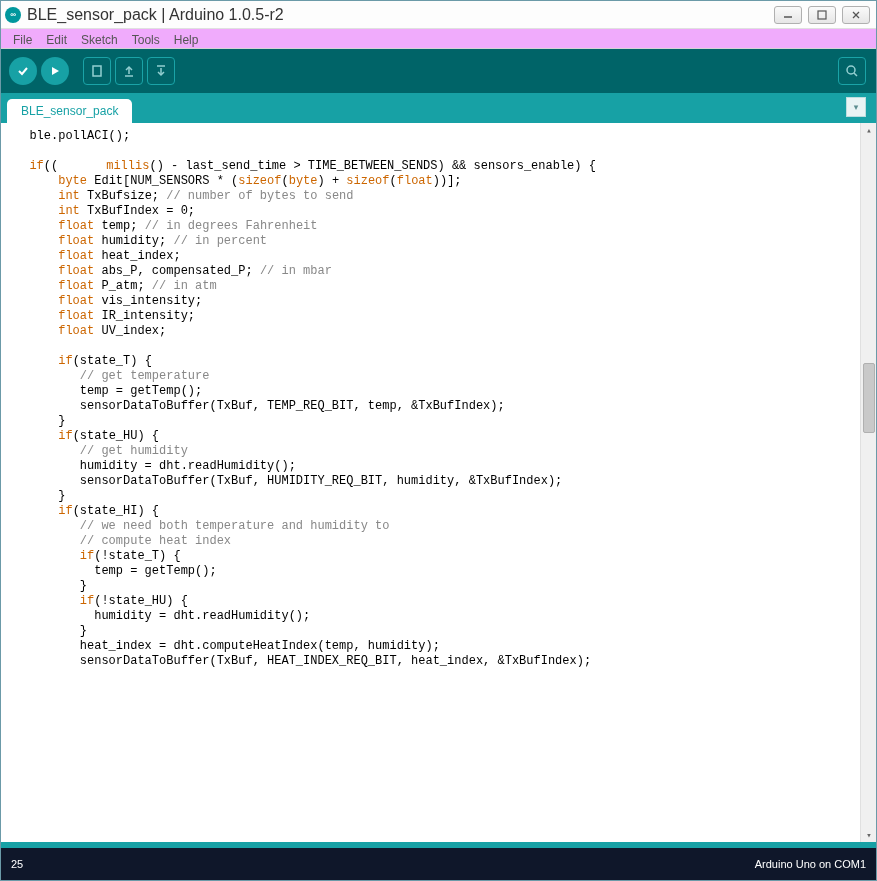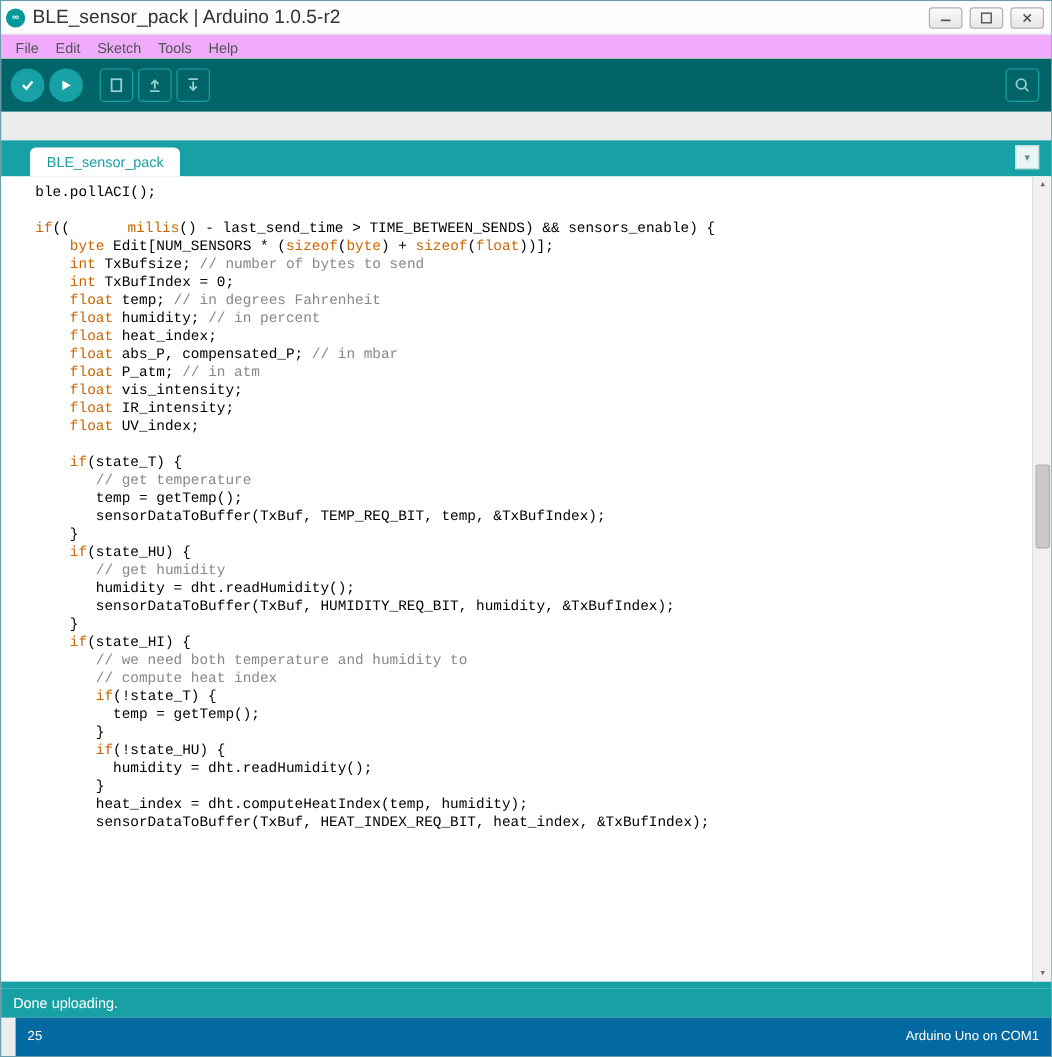--- a/index.html
+++ b/index.html
@@ -74,23 +74,22 @@
     display:flex;align-items:center;justify-content:center;
     color:#fff;
     margin-right:2px;
   }
   .tbtn.sq { border-radius:4px; background:transparent; border:1px solid #1aa3a7; color:#93cfd1;}
   .toolbar .spacer{flex:1;}
   .tabbar {
     height: 30px;
     background:#17a1a5;
     display:flex;align-items:flex-end;
-    padding:0 24px;
+    padding:0 6px;
     position:relative;
-    margin-top:24px;
   }
   .tab {
     background:#fff;
     color:#17a1a5;
     font-size:12px;
     padding:5px 14px 5px 14px;
     border-radius:5px 5px 0 0;
     margin-top:4px;
   }
   .tabmenu{
@@ -151,23 +150,23 @@
     background:#000;
     color:#fff;
     font-family: Consolas, "Courier New", monospace;
     font-size:12px;
     padding:4px 8px;
     overflow:hidden;
     white-space:pre;
   }
   .footer{
     height:20px;
-    background:#0369a1;color:#fff;
+    background:#0f172a;color:#fff;
     display:flex;align-items:center;justify-content:space-between;
-    padding:16px 10px;font-size:11px;margin-left:12px;
+    padding:16px 10px;font-size:11px;
   }
   svg{display:block}
 </style>
 </head>
 <body>
 
 <div class="window">
 
   <div class="titlebar">
     <div class="appicon">∞</div>
@@ -282,23 +281,20 @@
 <span>         }</span>
 <span>         heat_index = dht.computeHeatIndex(temp, humidity);</span>
 <span>         sensorDataToBuffer(TxBuf, HEAT_INDEX_REQ_BIT, heat_index, &amp;TxBufIndex);</span></div>
     <div class="scroll">
       <div class="arrow up">▴</div>
       <div class="thumb"></div>
       <div class="arrow down">▾</div>
     </div>
   </div>
 
-  <div class="statusbar">
-    <span>Done uploading.</span>
-  </div>
 
 
   <div class="footer">
     <span>25</span>
     <span>Arduino Uno on COM1</span>
   </div>
 
 </div>
 
 </body></html>

